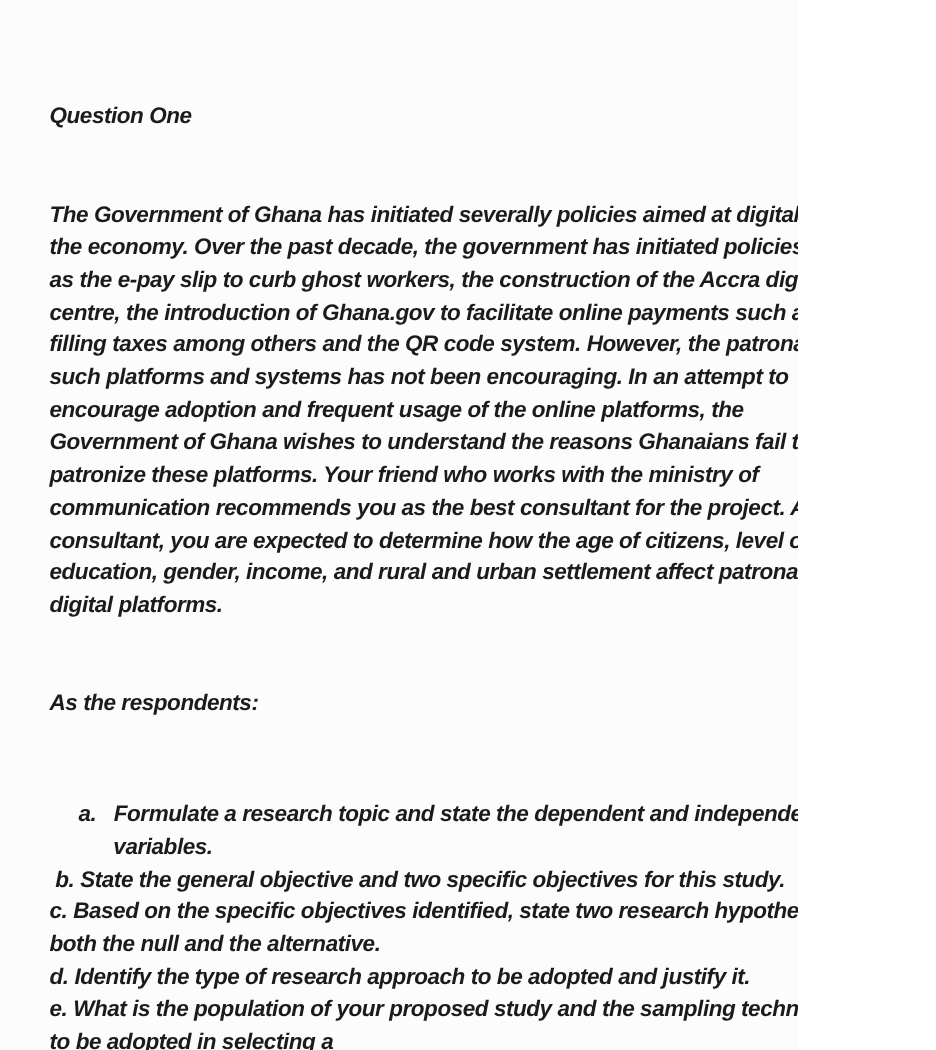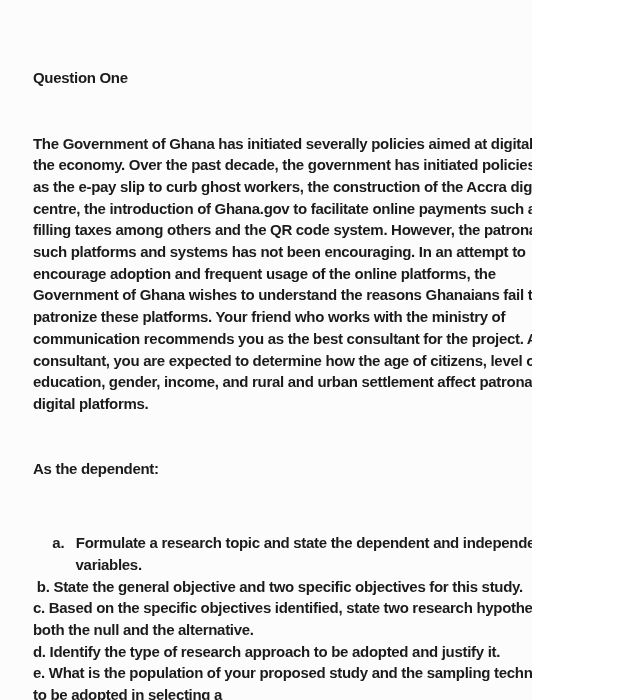--- a/index.html
+++ b/index.html
@@ -2,20 +2,21 @@
 <html><head>
 <meta charset="utf-8">
 <style>
   html, body { margin: 0; padding: 0; }
   .page {
     position: relative;
     width: 532px;
     height: 700px;
     background: #fcfcfc;
     overflow: hidden;
+    font-style: italic;
   }
   .doc {
     position: absolute;
     top: 24px;
     left: 33px;
     right: 0;
     font-family: "Liberation Sans", sans-serif;
     font-weight: 700;
     font-size: 15px;
     line-height: 21.7px;
@@ -38,21 +39,21 @@
 centre, the introduction of Ghana.gov to facilitate online payments such as
 filling taxes among others and the QR code system. However, the patronage of
 such platforms and systems has not been encouraging. In an attempt to
 encourage adoption and frequent usage of the online platforms, the
 Government of Ghana wishes to understand the reasons Ghanaians fail to fully
 patronize these platforms. Your friend who works with the ministry of
 communication recommends you as the best consultant for the project. As a
 consultant, you are expected to determine how the age of citizens, level of
 education, gender, income, and rural and urban settlement affect patronage of
 digital platforms.</div>
-    <div class="doc-block">As the dependent:</div>
+    <div class="doc-block">As the respondents:</div>
     <div class="doc-block tasks">     a.   Formulate a research topic and state the dependent and independent
            variables.
  b. State the general objective and two specific objectives for this study.
 c. Based on the specific objectives identified, state two research hypotheses,
 both the null and the alternative.
 d. Identify the type of research approach to be adopted and justify it.
 e. What is the population of your proposed study and the sampling technique(s)
 to be adopted in selecting a
 sample size of 756? Justify the sampling technique(s) to be used.
 f. Assuming you will have to collect data from the respondents directly, describe

